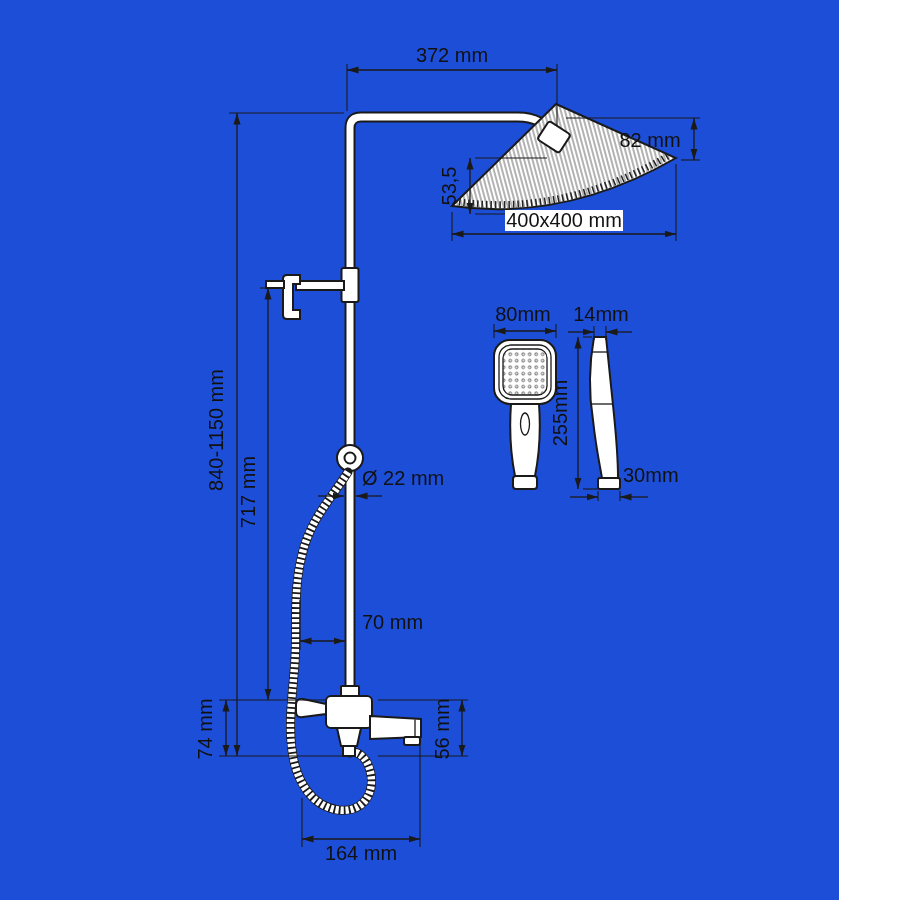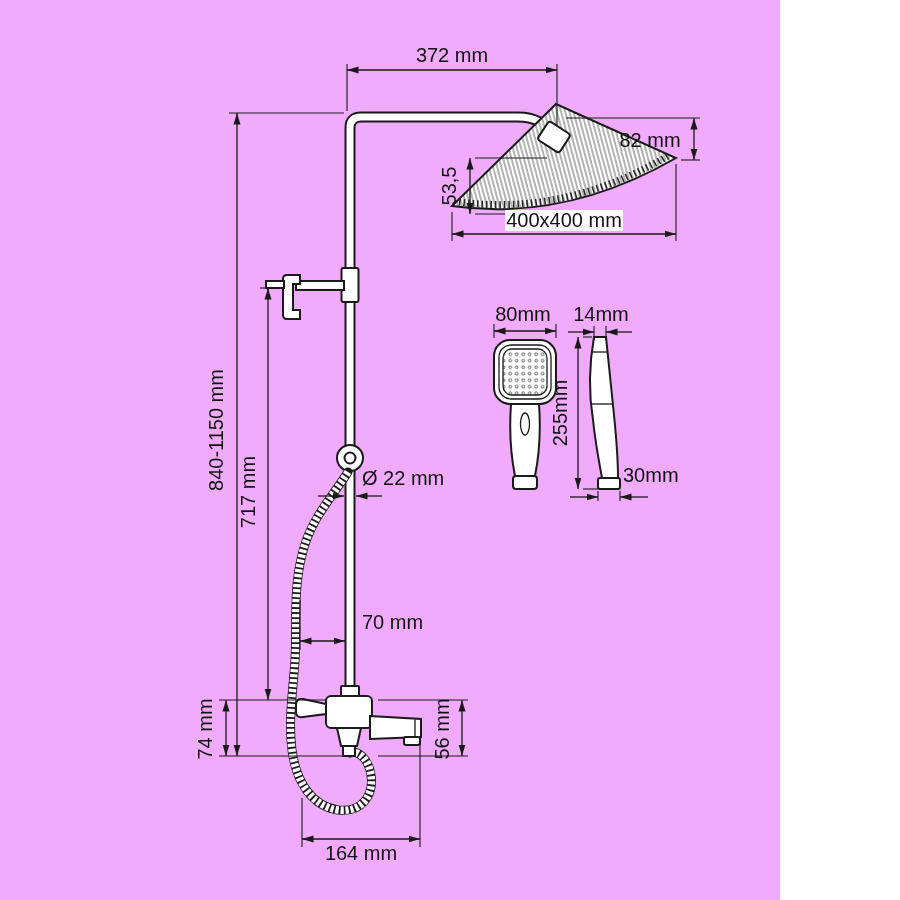--- a/index.html
+++ b/index.html
@@ -1,16 +1,16 @@
 <!DOCTYPE html>
 <html><head>
 <meta charset="utf-8">
 <style>
   html,body{margin:0;padding:0;background:#ffffff;}
-  .stage{position:relative;width:780px;height:900px;background:#f0abfc;overflow:hidden;
+  .stage{position:relative;width:839px;height:900px;background:#1d4ed8;overflow:hidden;
          font-family:"Liberation Sans",sans-serif;}
   svg{display:block;}
   text{font-family:"Liberation Sans",sans-serif;font-size:20px;fill:#111;}
   .dim{stroke:#1a1a1a;stroke-width:1.3;fill:none;}
   .ext{stroke:#1a1a1a;stroke-width:1.1;fill:none;}
   .part{stroke:#1a1a1a;stroke-width:2;fill:#ffffff;}
   .part-thin{stroke:#1a1a1a;stroke-width:1.3;fill:none;}
   .pipe-o{stroke:#1a1a1a;stroke-width:11;fill:none;stroke-linejoin:round;}
   .pipe-i{stroke:#ffffff;stroke-width:7;fill:none;stroke-linejoin:round;}
   .hose-o{stroke:#1a1a1a;stroke-width:9;fill:none;stroke-linecap:round;}

